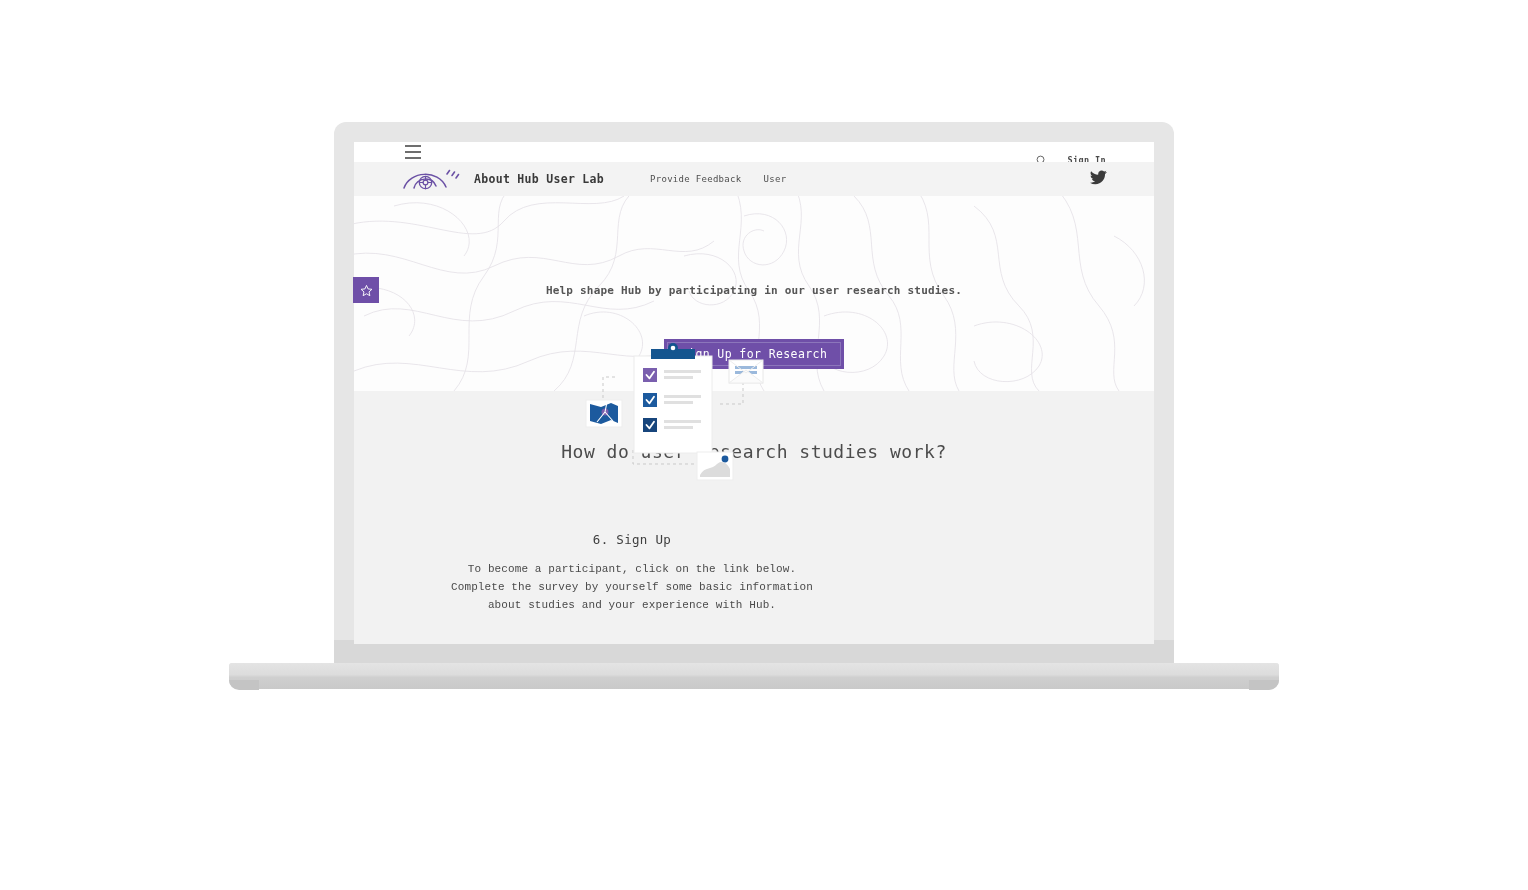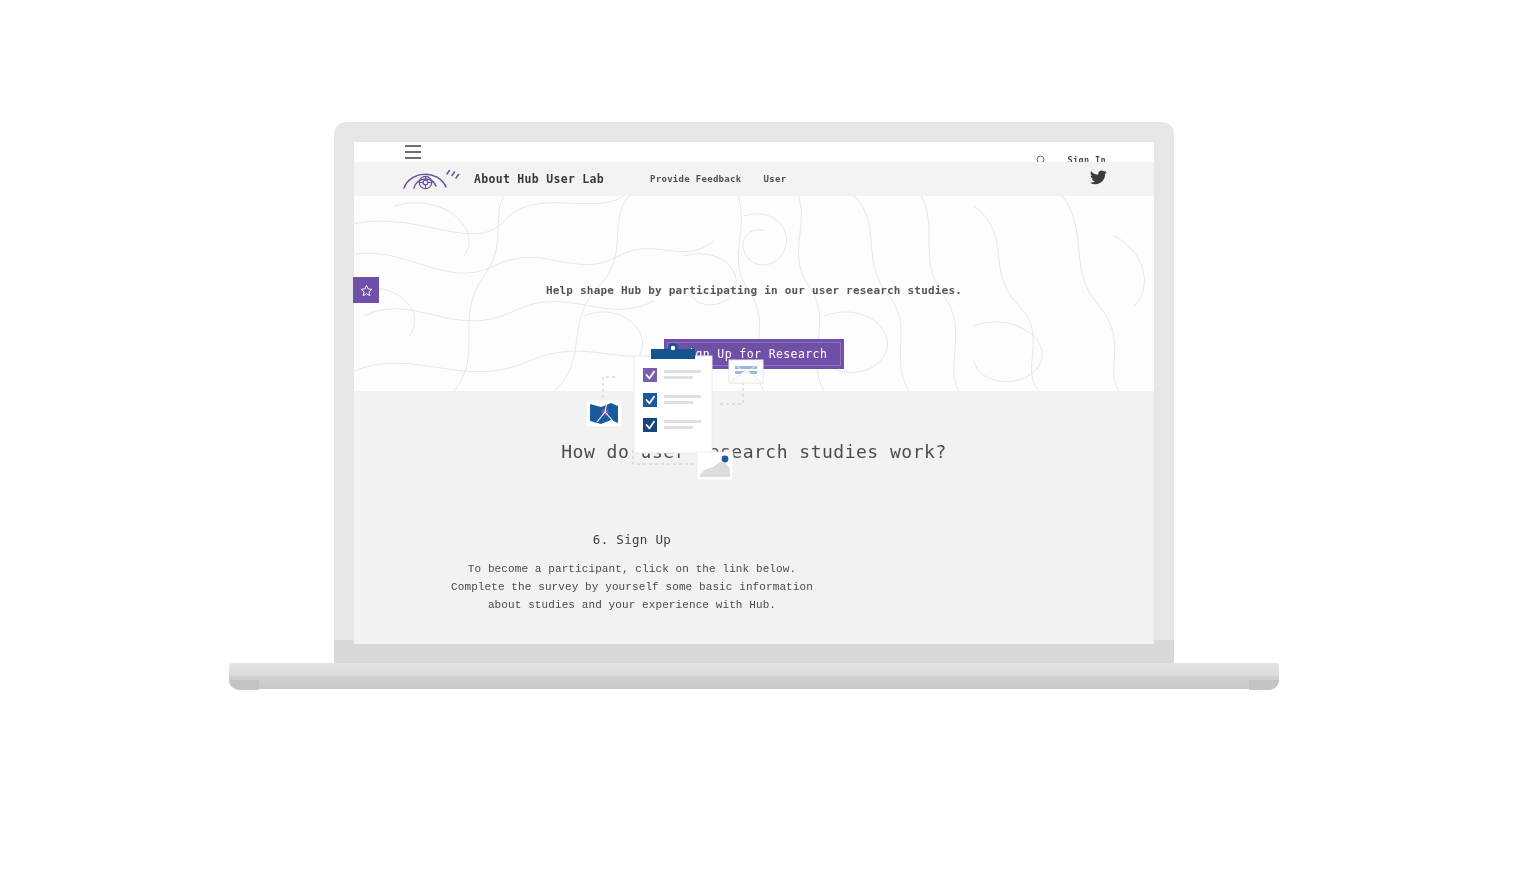--- a/index.html
+++ b/index.html
@@ -149,21 +149,21 @@
     display: flex;
     align-items: center;
     gap: 22px;
   }
   .nav-link {
     font-size: 9px;
     color: #4f4f4f;
     letter-spacing: 0.3px;
     cursor: pointer;
     white-space: nowrap;
-    font-weight: bold;
+    font-weight: normal;
   }
   #twitter-link {
     position: absolute;
     right: 47px; top: 8px;
     cursor: pointer;
     line-height: 0;
   }
 
   
   #hero-section {

